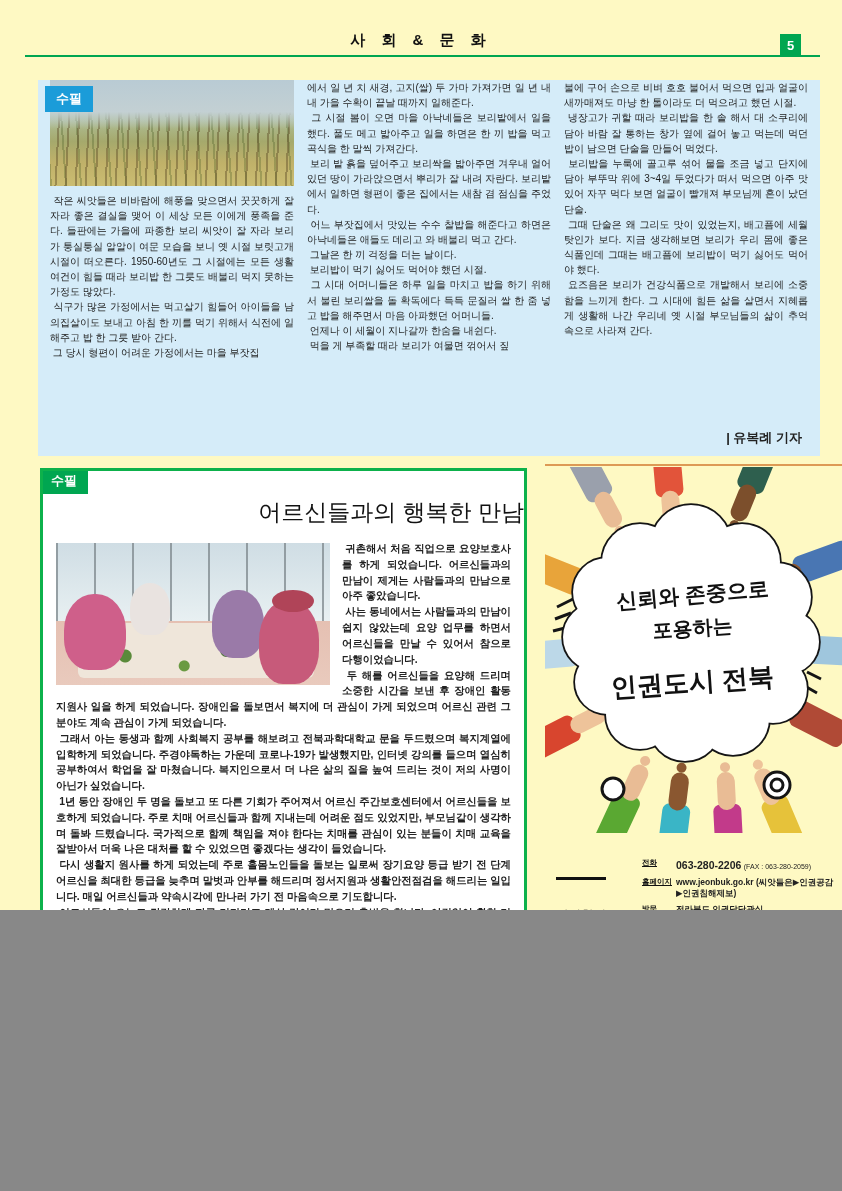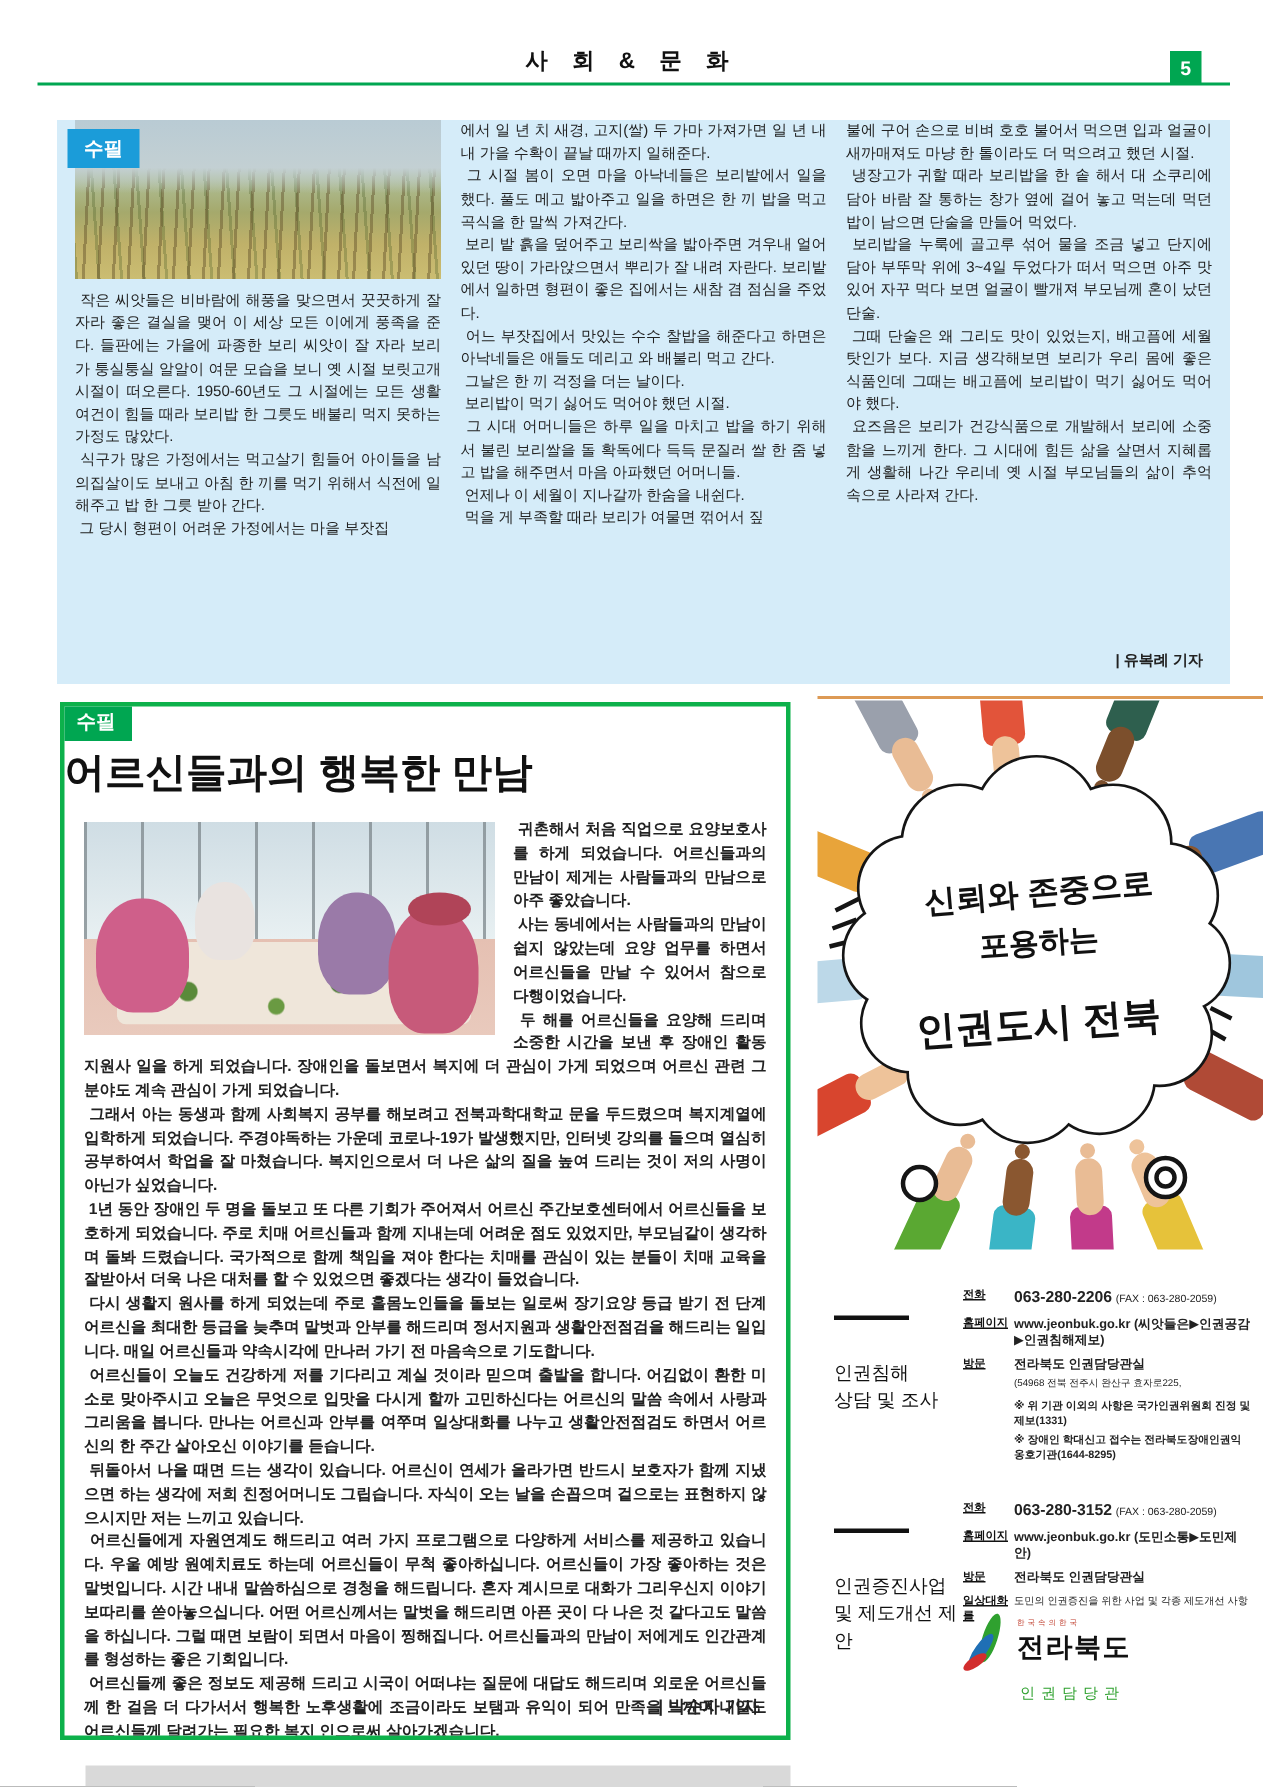--- a/index.html
+++ b/index.html
@@ -1,18 +1,18 @@
 <!DOCTYPE html>
 <html><head>
 <meta charset="utf-8">
 <style>
   html,body { margin:0; padding:0; background:#888; }
   .page {
-    position:relative; width:842px; height:1191px; margin:0 auto;
-    background:#ffffff; overflow:hidden;
+    position:relative; width:842px; height:910px; margin:0 auto;
+    background:#fef9c3; overflow:hidden;
     font-family:"Liberation Sans","DejaVu Sans",sans-serif; color:#1a1a1a;
   }
   
   .hdr-title { position:absolute; top:31px; left:0; right:0; text-align:center;
     font-size:15px; font-weight:bold; letter-spacing:6px; color:#111; }
   .hdr-rule { position:absolute; top:55px; left:25px; right:22px; height:2px; background:#00a651; }
   .page-num { position:absolute; top:34px; right:41px; width:21px; height:22px; background:#00a651;
     color:#fff; font-size:13px; font-weight:bold; display:flex; align-items:center; justify-content:center; }
 
   
@@ -25,28 +25,28 @@
   .a1-cols { display:flex; gap:13px; padding:0 12px; }
   .a1-col { flex:1; font-size:10px; line-height:1.52; text-align:justify; color:#222; }
   .a1-text { white-space:pre-line; }
   .a1-photo { width:100%; height:106px; margin-bottom:7px;
     background:
       linear-gradient(to bottom, #b9cbd4 0%, #c3d0d3 30%, rgba(195,208,211,0) 46%),
       repeating-linear-gradient(93deg, rgba(96,78,40,0.45) 0 2px, rgba(0,0,0,0) 2px 10px),
       repeating-linear-gradient(86deg, rgba(70,90,35,0.30) 0 2px, rgba(0,0,0,0) 2px 15px),
       linear-gradient(to bottom, #aebd95 38%, #a5a96c 58%, #c0b169 78%, #cbbd72 100%);
   }
-  .a1-byline { position:absolute; right:18px; bottom:9px; font-size:10px; font-weight:bold; color:#222; }
+  .a1-byline { position:absolute; right:18px; bottom:9px; font-size:13px; font-weight:bold; color:#222; }
 
   
   .essay2 { position:absolute; left:40px; top:468px; width:487px; height:692px;
     border:3px solid #0db14b; background:#fff; box-sizing:border-box; overflow:hidden; }
   .badge-green { position:absolute; left:-3px; top:-3px; background:#00a651; color:#fff;
     font-weight:bold; font-size:13px; padding:4px 11px; }
-  .a2-title { text-align:left; font-size:27px; font-weight:bold; margin:26px 0 13px; color:#111; }
+  .a2-title { text-align:right; font-size:23px; font-weight:normal; margin:26px 0 13px; color:#111; }
   .a2-body { padding:0 13px; font-size:10.4px; line-height:1.52; text-align:justify; color:#222; }
   .a2-photo { float:left; width:274px; height:142px; margin:2px 12px 3px 0;
     position:relative; overflow:hidden; background:#e8d9cf; }
   .a2-photo .win { position:absolute; left:0; right:0; top:0; height:55%;
     background-image: repeating-linear-gradient(90deg, rgba(125,135,140,.75) 0 2px, transparent 2px 38px),
                       linear-gradient(#cfdde4,#e8f0f2);
     border-bottom:3px solid #b8b2a8; }
   .a2-photo .floor { position:absolute; left:0; right:0; bottom:0; height:45%;
     background:linear-gradient(#e5c0b2,#e9cabd); }
   .a2-photo .mat { position:absolute; left:8%; right:6%; top:56%; bottom:5%;

